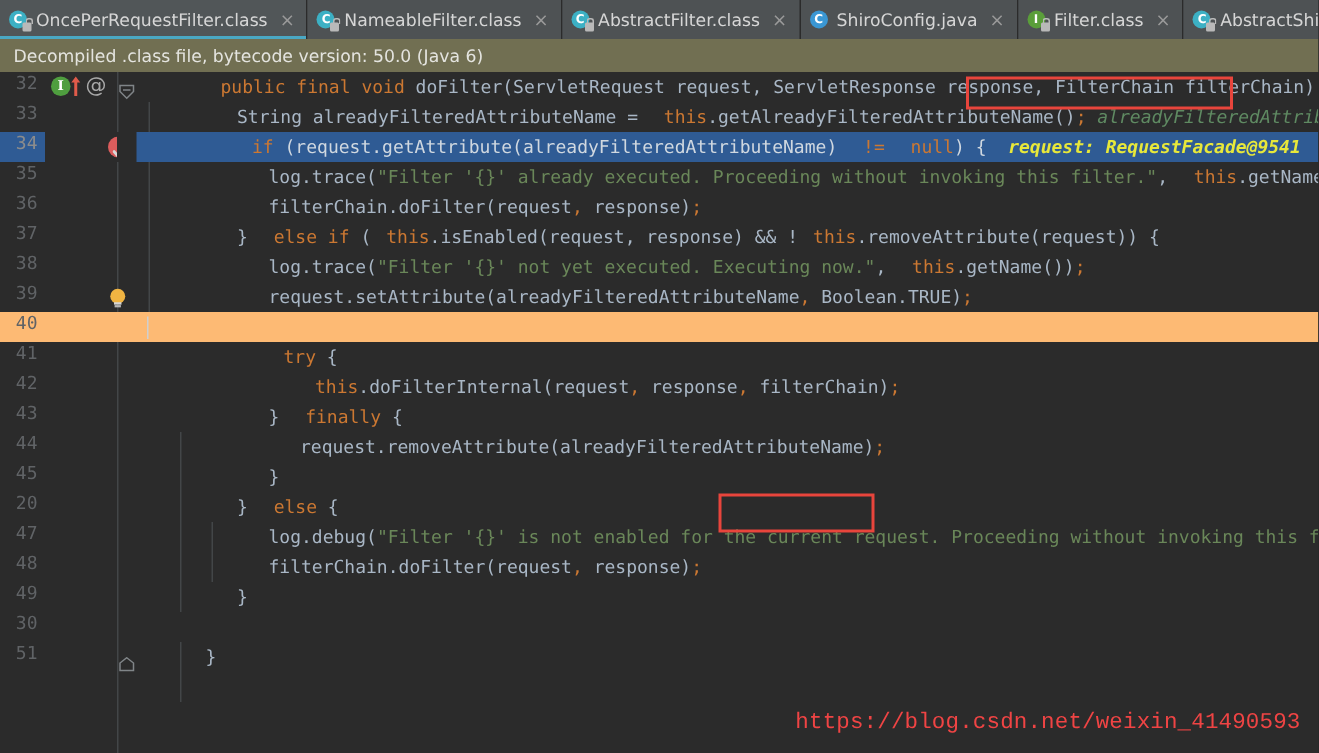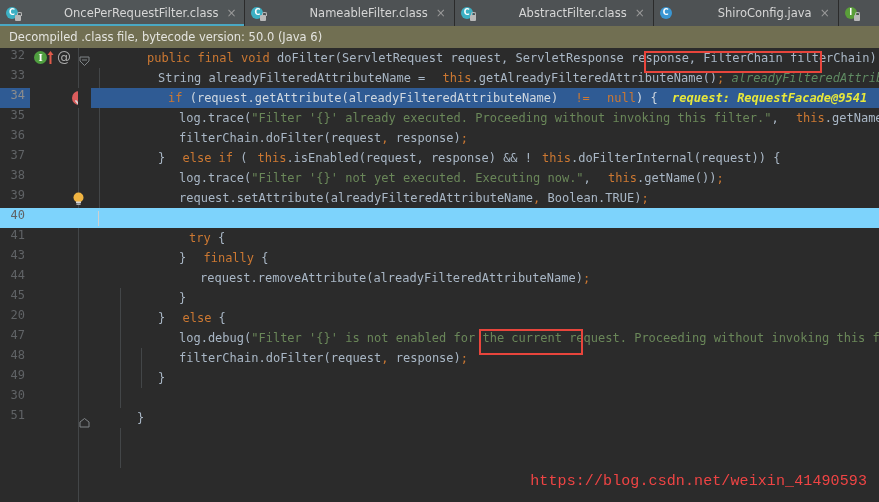--- a/index.html
+++ b/index.html
@@ -30,21 +30,21 @@
     font-size: 11.5px;
     white-space: nowrap;
     flex: 0 0 auto;
     position: relative;
   }
   .tab.active { background: #515658; }
   .tab.active::after {
     content: ""; position: absolute; left: 0; right: 0; bottom: 0;
     height: 2px; background: #4aa8c4;
   }
-  .tab-label { line-height: 26px; margin-left: 40px; }
+  .tab-label { line-height: 26px; }
   .tab-close {
     color: #9a9a9a; font-size: 12px; line-height: 1;
     margin-left: 2px; padding: 0 1px;
   }
 
   
   .ico { width: 13px; height: 13px; position: relative; flex: 0 0 auto; }
   .ico .disc {
     position: absolute; left: 0; top: 0;
     width: 12px; height: 12px; border-radius: 50%;
@@ -83,21 +83,21 @@
     background: #2b2b2b;
     overflow: hidden;
   }
   .row {
     position: relative;
     height: 20px;
     display: flex; align-items: flex-start;
     white-space: nowrap;
   }
   .row.hl { background: #2f5b94; }
-  .row.cur { background: #7dd3fc; }
+  .row.cur { background: #fdba74; }
 
   .lnum {
     width: 30px; flex: 0 0 30px;
     text-align: right; padding-right: 5px;
     color: #606366; font-size: 12px;
     font-family: "DejaVu Sans Mono", monospace;
   }
   .gutter {
     width: 48px; flex: 0 0 48px;
     position: relative; height: 20px;
@@ -311,21 +311,21 @@
       <span class="lnum">36</span>
       <span class="gutter"></span>
       <span class="foldcol"></span>
       <span class="code"><span style="padding-left:88px"></span><span class="pln">filterChain.doFilter(request</span><span class="semi">,</span><span class="pln"> response)</span><span class="semi">;</span></span>
     </div>
 
     <div class="row">
       <span class="lnum">37</span>
       <span class="gutter"></span>
       <span class="foldcol"></span>
-      <span class="code"><span style="padding-left:67px"></span><span class="pln">} </span><span class="kw">else if </span><span class="pln">(</span><span class="kw">this</span><span class="pln">.isEnabled(request, response) &amp;&amp; !</span><span class="kw">this</span><span class="pln">.doFilterInternal(request)) {</span></span>
+      <span class="code"><span style="padding-left:67px"></span><span class="pln">} </span><span class="kw">else if </span><span class="pln">(</span><span class="kw">this</span><span class="pln">.isEnabled(request, response) &amp;&amp; !</span><span class="kw">this</span><span class="pln">.removeAttribute(request)) {</span></span>
     </div>
 
     <div class="row">
       <span class="lnum">38</span>
       <span class="gutter"></span>
       <span class="foldcol"></span>
       <span class="code"><span style="padding-left:88px"></span><span class="pln">log.trace(</span><span class="str">"Filter '{}' not yet executed.  Executing now."</span><span class="punc">, </span><span class="kw">this</span><span class="pln">.getName())</span><span class="semi">;</span></span>
     </div>
 
     <div class="row">
@@ -350,20 +350,26 @@
       <span class="code"><span style="display:inline-block;width:1px;height:15px;background:#cfcfcf;vertical-align:middle;margin-left:7px;"></span></span>
     </div>
 
     <div class="row">
       <span class="lnum">41</span>
       <span class="gutter"></span>
       <span class="foldcol"></span>
       <span class="code"><span style="padding-left:88px"></span><span class="kw">try </span><span class="pln">{</span></span>
     </div>
 
+    <div class="row">
+      <span class="lnum">42</span>
+      <span class="gutter"></span>
+      <span class="foldcol"></span>
+      <span class="code"><span style="padding-left:109px"></span><span class="kw">this</span><span class="pln">.doFilterInternal(request</span><span class="semi">,</span><span class="pln"> response</span><span class="semi">,</span><span class="pln"> filterChain)</span><span class="semi">;</span></span>
+    </div>
 
     <div class="row">
       <span class="lnum">43</span>
       <span class="gutter"></span>
       <span class="foldcol"></span>
       <span class="code"><span style="padding-left:88px"></span><span class="pln">} </span><span class="kw">finally </span><span class="pln">{</span></span>
     </div>
 
     <div class="row">
       <span class="lnum">44</span>

